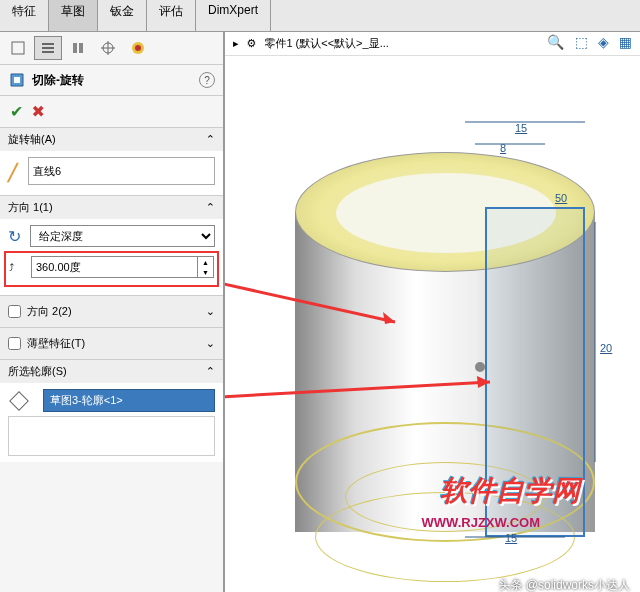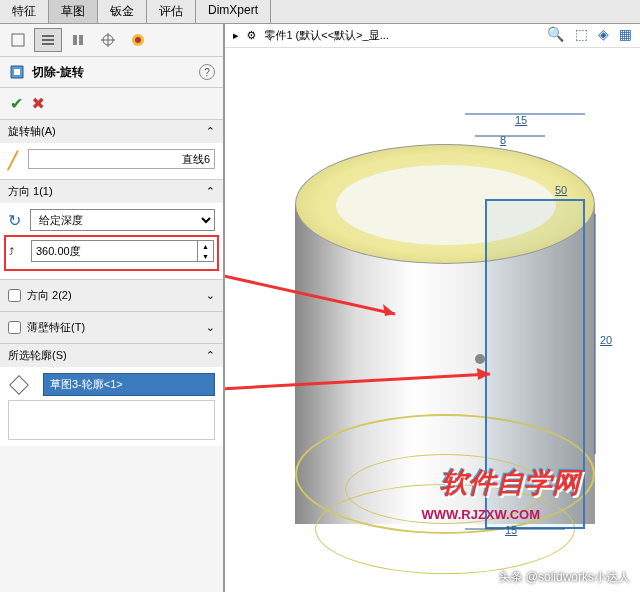--- a/index.html
+++ b/index.html
@@ -1,18 +1,18 @@
 <!DOCTYPE html>
 <html><head>
 <meta charset="utf-8">
 <style>
 * { margin: 0; padding: 0; box-sizing: border-box; font-family: "Microsoft YaHei", Arial, sans-serif; }
 body { width: 640px; height: 592px; background: #fff; overflow: hidden; position: relative; }
 
-.tabs { display: flex; background: #e8e8e8; border-bottom: 1px solid #999; height: 24px; }
+.tabs { display: flex; background: #e8e8e8; border-bottom: 1px solid #999; height: 32px; }
 .tab { padding: 3px 12px; font-size: 12px; border-right: 1px solid #999; background: #e8e8e8; cursor: pointer; }
 .tab.active { background: #d0d0d0; }
 
 .main { display: flex; height: calc(100% - 24px); }
 
 .panel { width: 225px; background: #f5f5f5; border-right: 2px solid #999; display: flex; flex-direction: column; }
 .panel-icons { display: flex; padding: 4px; gap: 2px; border-bottom: 1px solid #ccc; }
 .picon { width: 28px; height: 24px; display: flex; align-items: center; justify-content: center; border: 1px solid transparent; cursor: pointer; }
 .picon.sel { border: 1px solid #888; background: #ddd; }
 
@@ -23,21 +23,21 @@
 
 .confirm { display: flex; gap: 8px; padding: 6px 10px; }
 .chk { color: #2a8a2a; font-size: 16px; cursor: pointer; }
 .xmark { color: #c33; font-size: 16px; cursor: pointer; }
 
 .section { border-top: 1px solid #ccc; }
 .shead { display: flex; align-items: center; justify-content: space-between; padding: 4px 8px; background: #eee; font-size: 11px; cursor: pointer; gap: 16px; }
 .sbody { padding: 6px 8px; background: #fff; }
 .inputrow { display: flex; align-items: center; gap: 4px; margin-bottom: 4px; }
 .slash { width: 16px; height: 16px; color: #e49b3b; font-weight: bold; }
-.txtinput { flex: 1; border: 1px solid #aaa; padding: 2px 4px; font-size: 11px; height: 20px; text-align: right; }
+.txtinput { flex: 1; border: 1px solid #aaa; padding: 2px 4px; font-size: 11px; height: 28px; }
 .selinput { flex: 1; border: 1px solid #888; padding: 2px 4px; font-size: 11px; height: 22px; background: #fff; }
 .redbox { border: 2px solid #e33; padding: 3px; margin: 2px -4px; }
 .spin { display: flex; border: 1px solid #888; }
 .spin input { border: none; flex: 1; padding: 2px 4px; font-size: 11px; height: 20px; }
 .spinbtns { display: flex; flex-direction: column; width: 16px; }
 .spinbtns span { height: 10px; font-size: 7px; display: flex; align-items: center; justify-content: center; border-left: 1px solid #888; cursor: pointer; }
 .cbrow { display: flex; align-items: center; gap: 6px; font-size: 11px; padding: 4px 0; }
 .selprofile { background: #3a7abd; color: #fff; padding: 3px 6px; font-size: 11px; border: 1px solid #2a5a8d; margin-left: 9px; }
 .diamond { width: 14px; height: 14px; border: 1px solid #666; transform: rotate(45deg); margin: 0 4px; }
 

